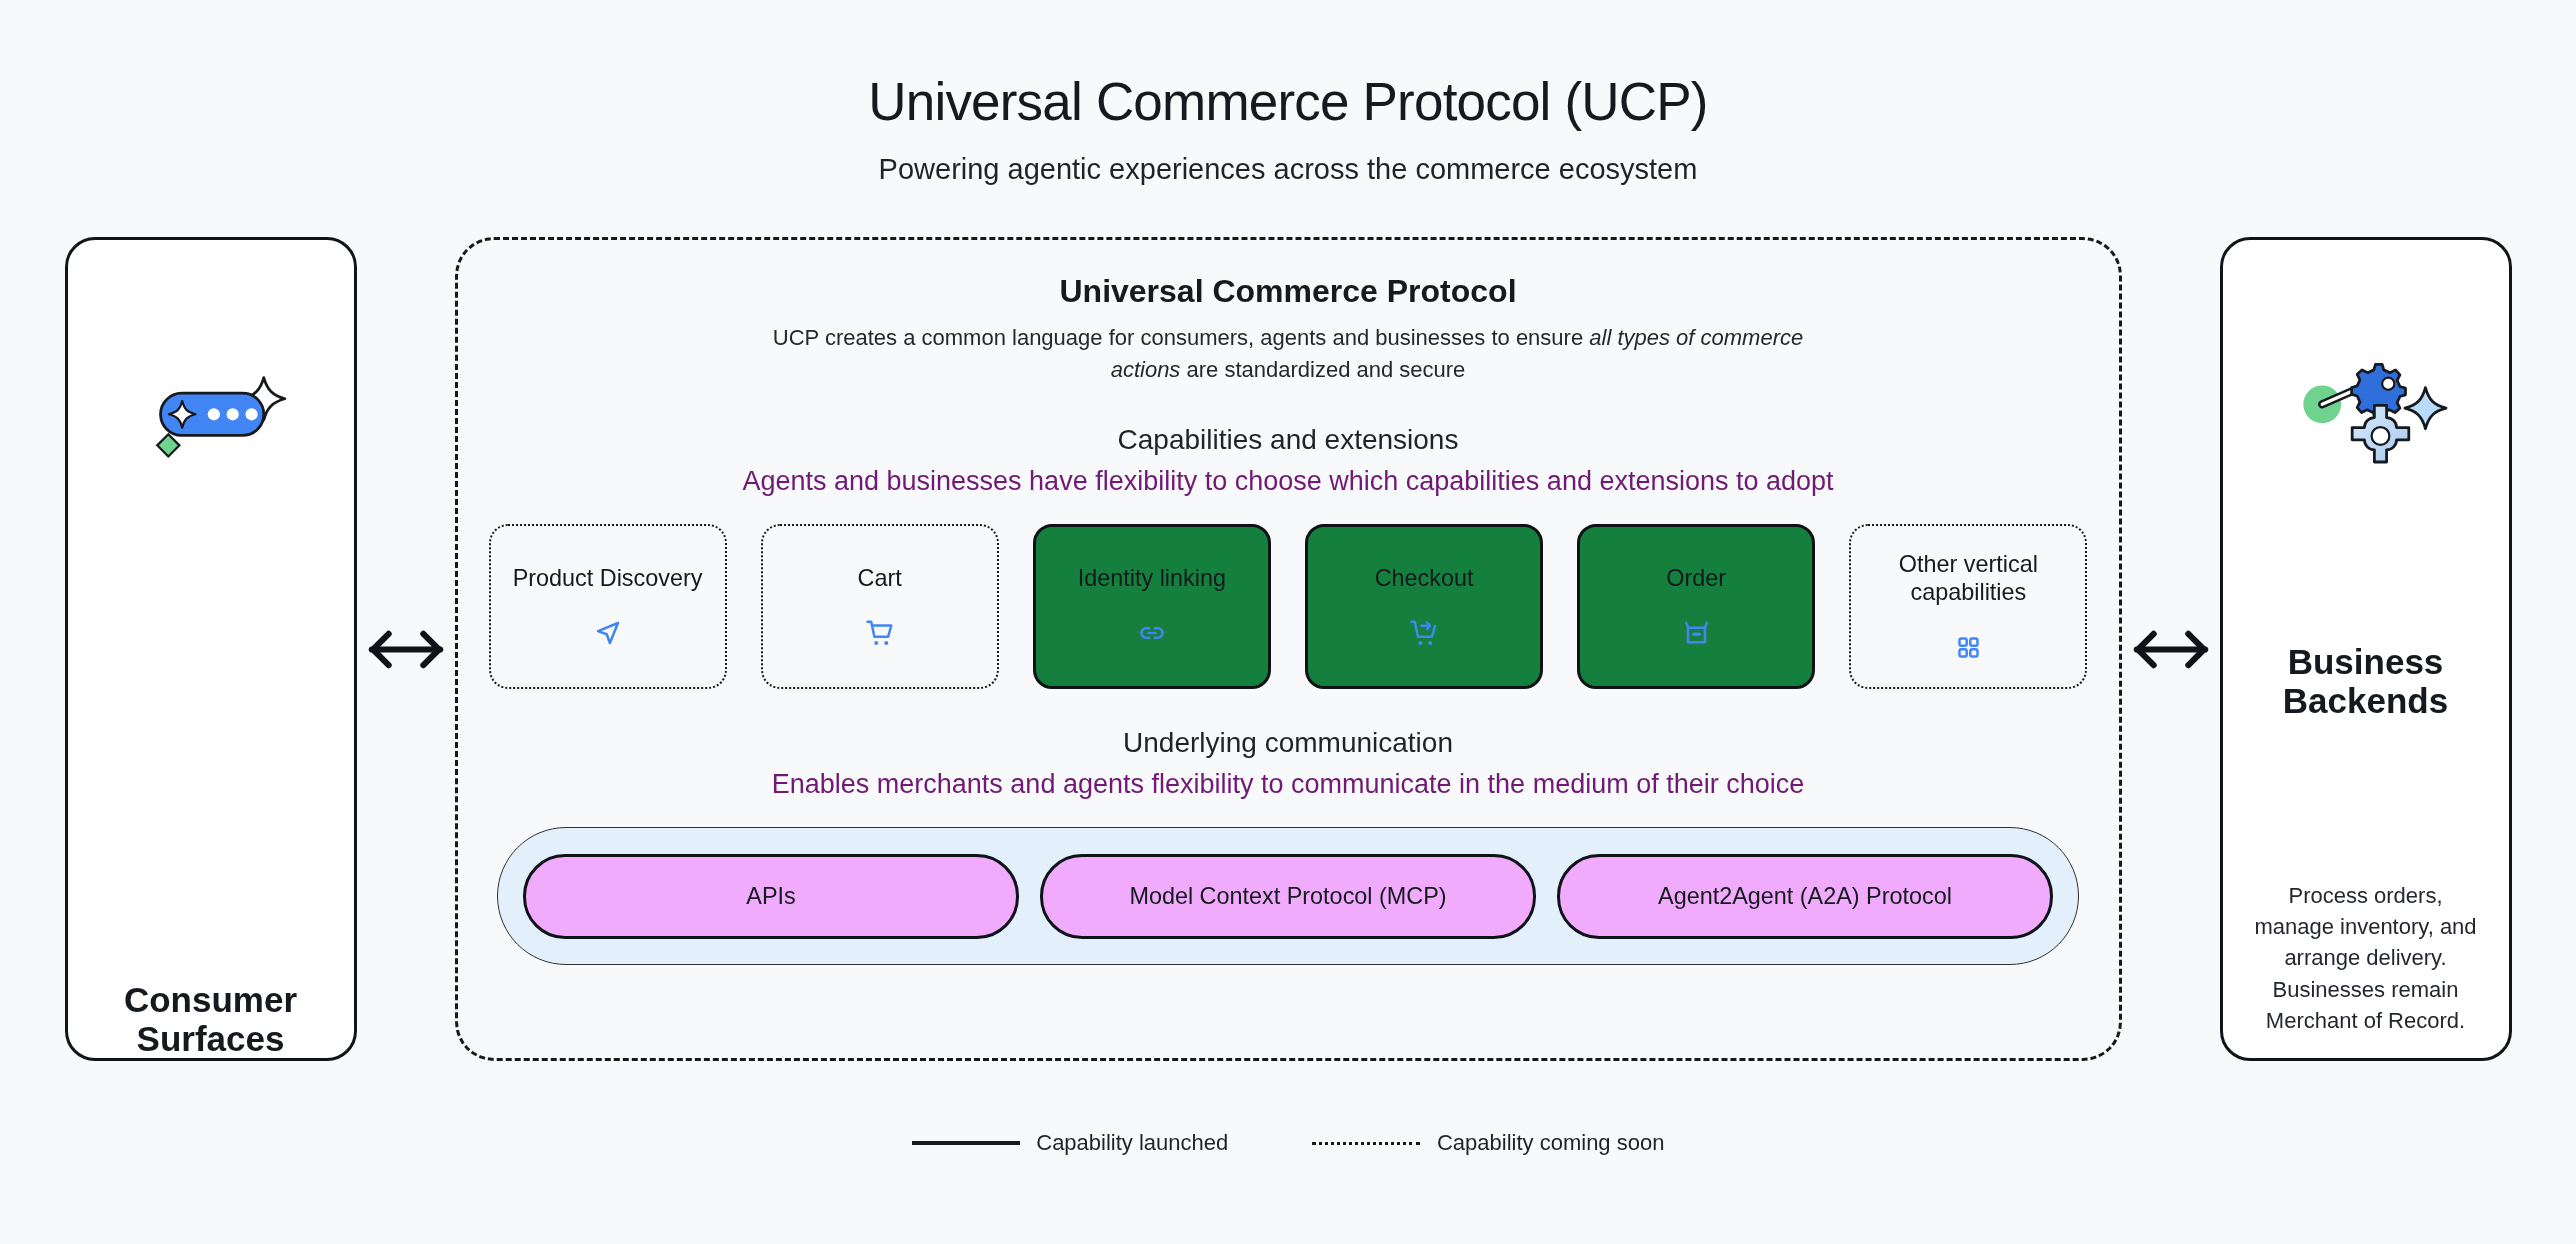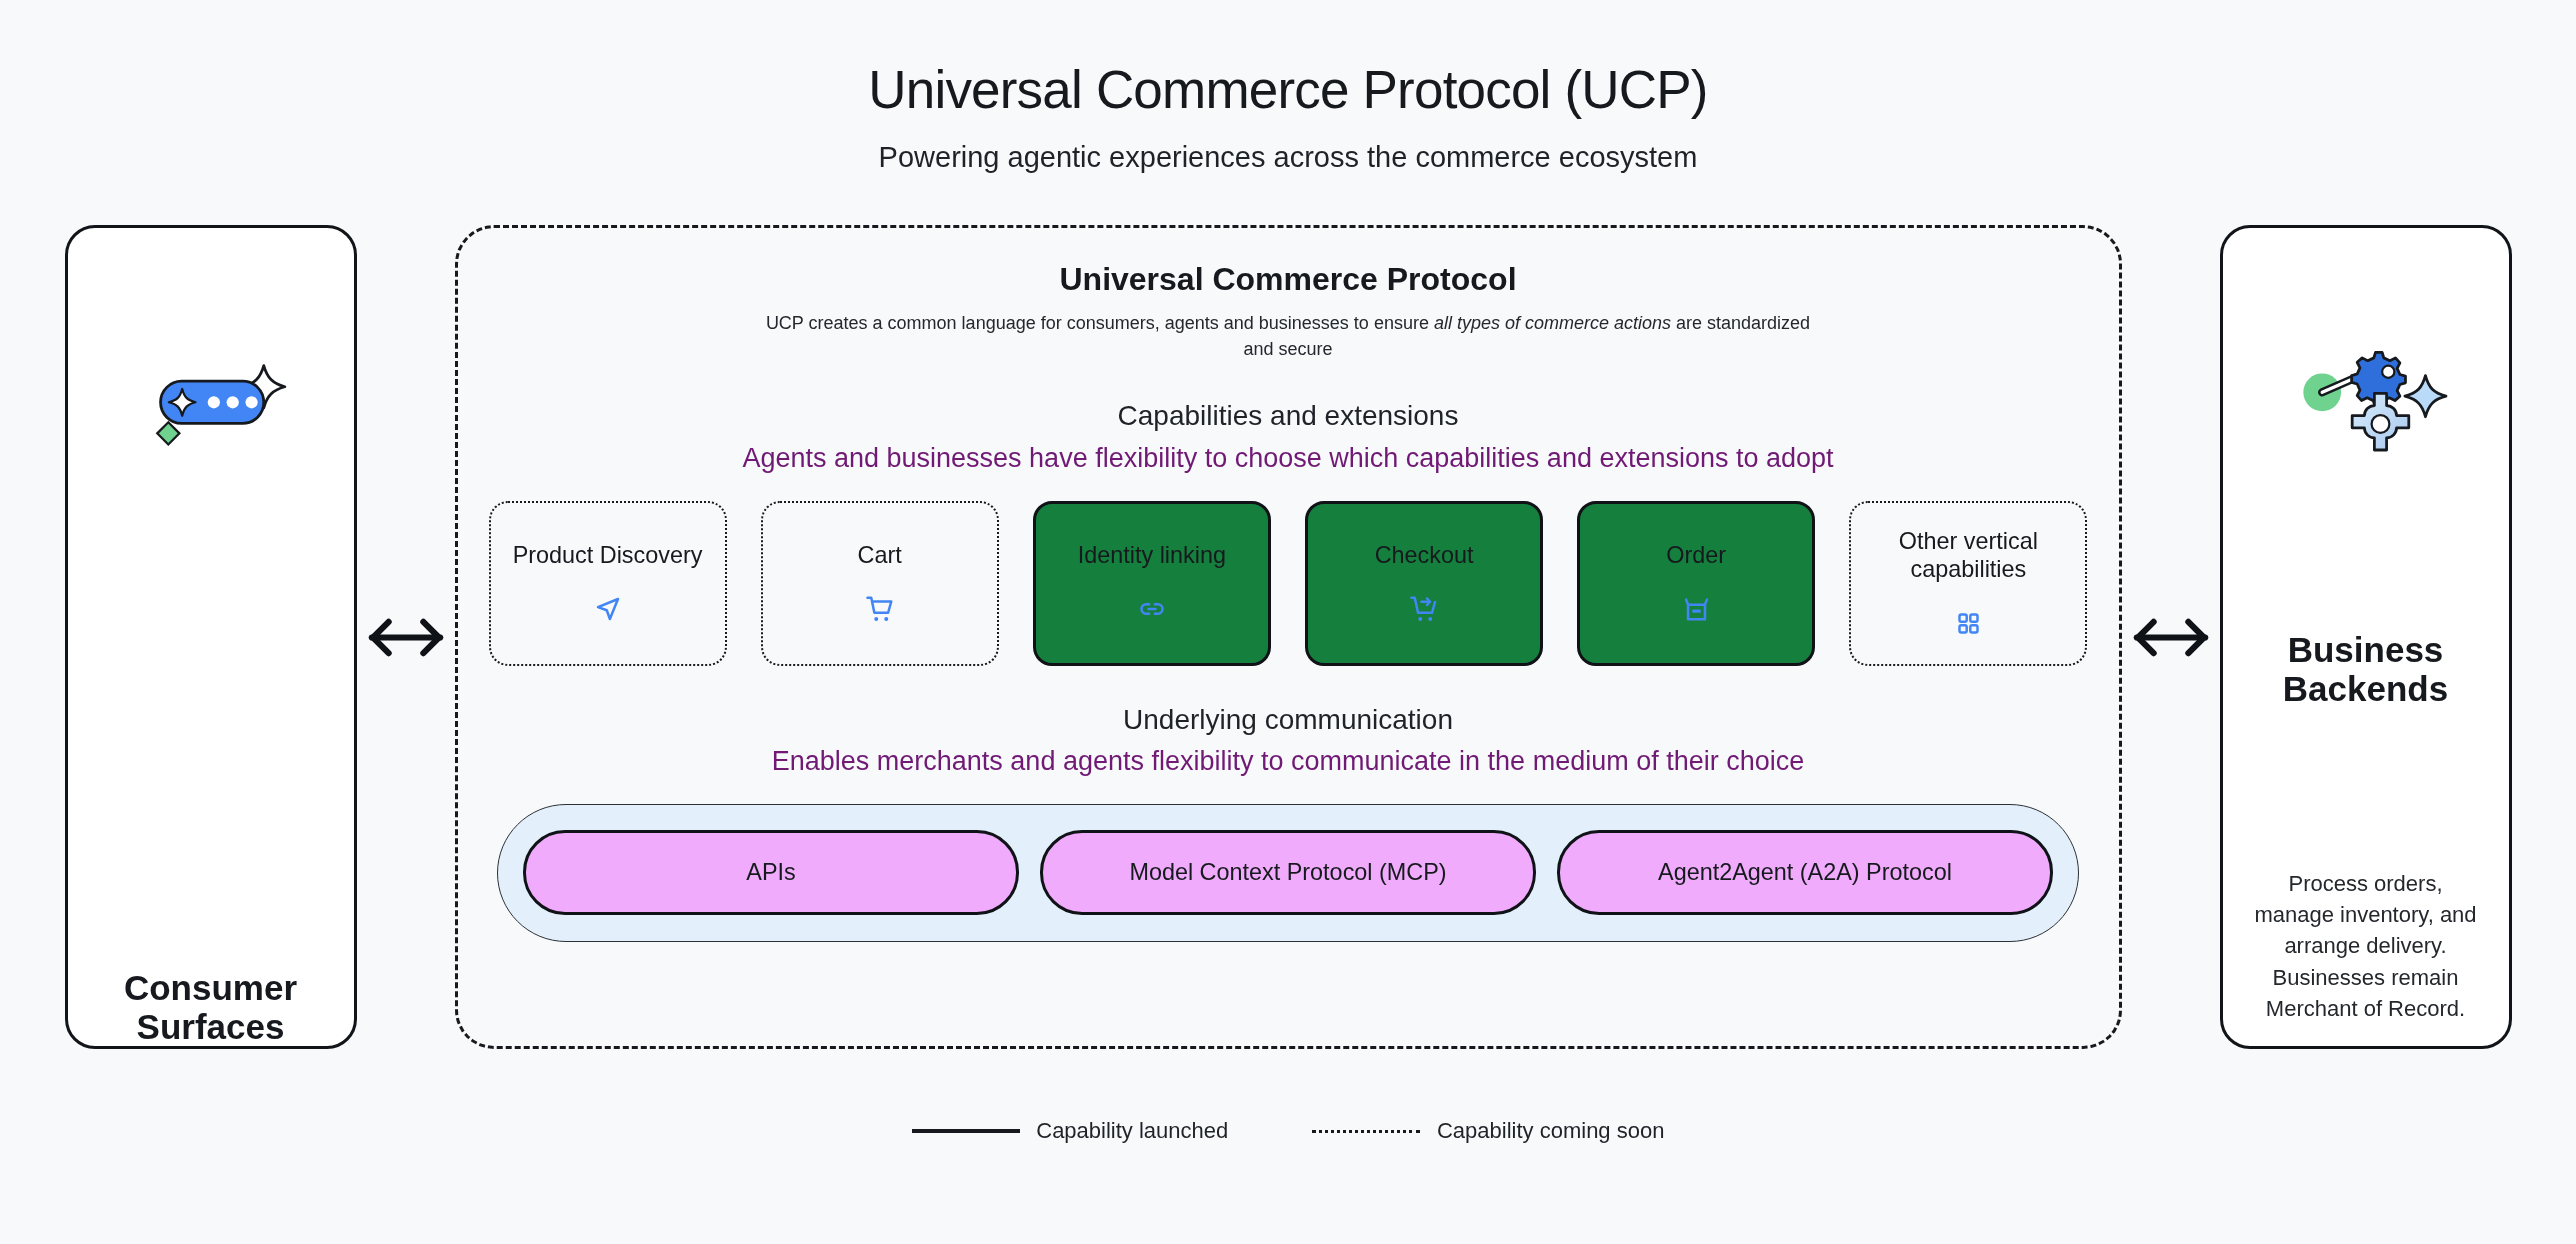--- a/index.html
+++ b/index.html
@@ -18,21 +18,21 @@
   
   .header {
     text-align: center;
     padding-top: 61px;
   }
   .title {
     font-size: 53px;
     font-weight: 400;
     letter-spacing: -0.8px;
     color: #16191d;
-    margin: 0;
+    margin: 12px;
     line-height: 1.1;
   }
   .subtitle {
     font-size: 29px;
     font-weight: 400;
     color: #1f2328;
     margin: 21px 0 0 0;
     line-height: 1.2;
   }
 
@@ -108,21 +108,21 @@
   }
 
   .ucp-name {
     font-size: 32px;
     font-weight: 700;
     color: #16191d;
     margin: 0;
     line-height: 1.15;
   }
   .ucp-desc {
-    font-size: 18px;
+    font-size: 22px;
     line-height: 1.45;
     color: #24282d;
     margin: 12.3px auto 0 auto;
     max-width: 1070px;
   }
   .ucp-desc em { font-style: italic; }
 
   .section-head {
     font-size: 28px;
     font-weight: 400;

